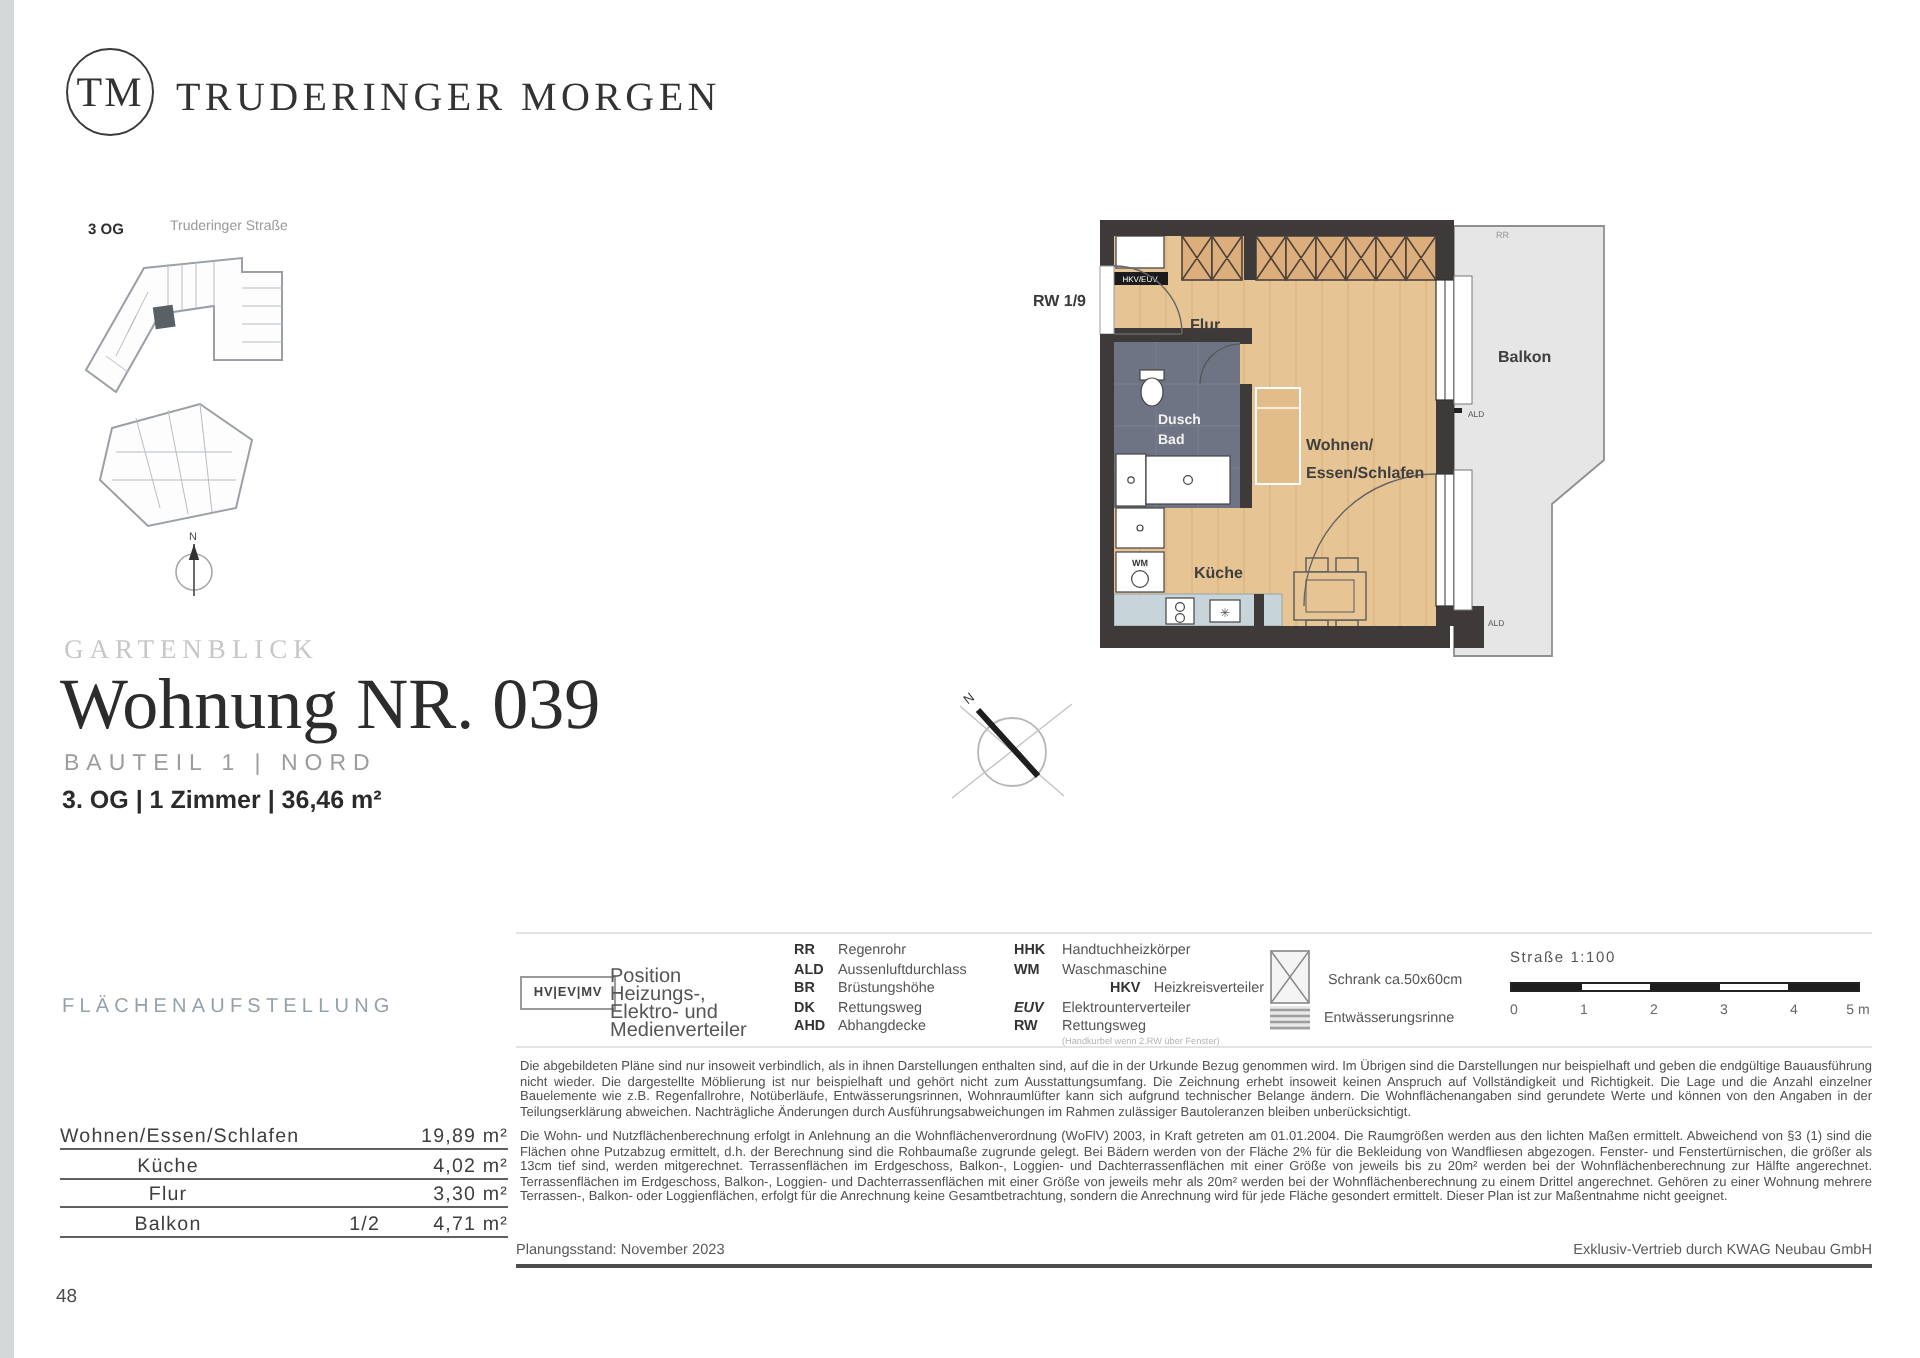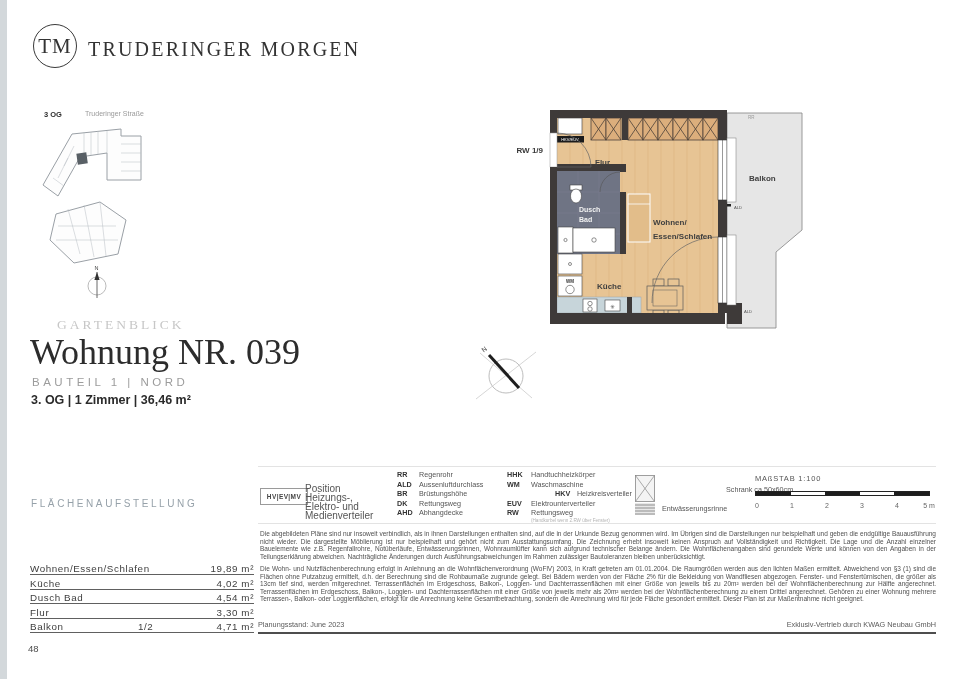--- a/index.html
+++ b/index.html
@@ -9,21 +9,21 @@
   .serif{font-family:"Liberation Serif","DejaVu Serif",serif;}
   .edge-strip{left:0;top:0;width:7px;height:679px;background:#d3d8db;}
   
   .logo-circle{left:33px;top:24px;width:42px;height:42px;border:1.6px solid #3a3a3a;border-radius:50%;
                display:flex;align-items:center;justify-content:center;font-size:21px;letter-spacing:1px;color:#333;}
   .brand-name{left:88px;top:38px;font-size:20px;letter-spacing:2.2px;color:#333;}
   
   .siteplan-floor{left:44px;top:110px;font-size:7.5px;font-weight:bold;color:#2e2e2e;}
   .siteplan-street{left:85px;top:110px;font-size:7px;color:#9a9a9a;}
   
-  .proj{left:32px;top:317px;font-size:13.5px;letter-spacing:3px;color:#c7c7c7;margin-left:25px;}
+  .proj{left:32px;top:317px;font-size:13.5px;letter-spacing:3px;color:#c7c7c7;}
   .apt-title{left:30px;top:331px;font-size:36px;color:#2c2c2c;}
   .apt-sub{left:32px;top:376px;font-size:11.5px;letter-spacing:3.5px;color:#9c9c9c;}
   .apt-details{left:31px;top:393px;font-size:12.5px;font-weight:bold;color:#2b2b2b;}
   
   .rw-label{left:503px;top:146px;width:40px;text-align:right;font-size:8px;font-weight:bold;color:#3a3a3a;}
   
   .hr-light{height:1px;background:#e3e3e3;}
   .hvevmv-box{left:260px;top:488px;width:46px;height:15px;border:1px solid #9a9a9a;
               display:flex;align-items:center;justify-content:center;font-size:6.5px;font-weight:bold;color:#444;letter-spacing:.4px;}
   .hvevmv-desc{left:305px;top:484px;width:78px;font-size:10px;line-height:9px;color:#555;}
@@ -39,22 +39,22 @@
   
   .fineprint{width:676px;font-size:6.5px;line-height:7.6px;color:#4f4f4f;text-align:justify;}
   
   .footer-text{font-size:7.3px;color:#5a5a5a;}
   .footer-rule{left:258px;top:632px;width:678px;height:2px;background:#4e4e4e;}
   
   .areas-heading{left:31px;top:498px;font-size:10px;letter-spacing:2.6px;color:#96a1a9;}
   .areas-table{left:30px;top:561px;width:224px;}
   .area-row{display:flex;align-items:flex-end;height:13.4px;border-bottom:1px solid #606060;
             font-size:9.8px;color:#3e3e3e;letter-spacing:.6px;}
-  .area-label{width:108px;white-space:nowrap;}
-  .area-frac{width:52px;text-align:left;}
+  .area-label{width:108px;white-space:nowrap;text-align:center;}
+  .area-frac{width:52px;text-align:right;}
   .area-val{flex:1;text-align:right;white-space:nowrap;}
   .page-num{left:28px;top:643px;font-size:9.5px;color:#4c4c4c;}
   svg text{font-family:"Liberation Sans","DejaVu Sans",sans-serif;}
 </style>
 </head>
 <body>
 
 <div class="page">
 
   <div class="abs edge-strip"></div>
@@ -271,88 +271,83 @@
       </div>
     <div class="leg-row">
         <span class="leg-abbr" style="width:24px;">WM</span>
         <span>Waschmaschine</span>
       </div>
     <div class="leg-row">
         <span class="leg-abbr" style="width:44px;padding-left:48px;">HKV</span>
         <span>Heizkreisverteiler</span>
       </div>
     <div class="leg-row">
-        <span class="leg-abbr" style="width:24px;">EUV</span>
+        <span class="leg-abbr" style="width:24px;font-style:italic;">EUV</span>
         <span>Elektrounterverteiler</span>
       </div>
     <div class="leg-row">
         <span class="leg-abbr" style="width:24px;">RW</span>
         <span>Rettungsweg</span>
       </div>
     <div class="leg-note" style="padding-left:24px;">(Handkurbel wenn 2.RW über Fenster)</div>
   </div>
 
   <svg class="abs" style="left:635px;top:475px;" width="20" height="27" viewBox="0 0 20 27">
     <rect x="0.5" y="0.5" width="19" height="26" fill="#f4f4f4" stroke="#888" stroke-width="0.8"></rect>
     <line x1="0.5" y1="0.5" x2="19.5" y2="26.5" stroke="#888" stroke-width="0.7"></line>
     <line x1="19.5" y1="0.5" x2="0.5" y2="26.5" stroke="#888" stroke-width="0.7"></line>
   </svg>
-  <div class="abs leg-icon-label" style="left:698px;top:485px;padding-left:28px;">Schrank ca.50x60cm</div>
+  <div class="abs leg-icon-label" style="left:636px;top:485px;padding-left:28px;">Schrank ca.50x60cm</div>
 
   <svg class="abs" style="left:635px;top:503px;" width="20" height="12" viewBox="0 0 20 12">
     <rect x="0" y="0" width="20" height="12" fill="#e8e8e8"></rect>
     <g stroke="#9d9d9d" stroke-width="1.2">
       <line x1="0" y1="2" x2="20" y2="2"></line>
         <line x1="0" y1="5" x2="20" y2="5"></line>
       <line x1="0" y1="8" x2="20" y2="8"></line>
         <line x1="0" y1="11" x2="20" y2="11"></line>
     </g>
   </svg>
   <div class="abs leg-icon-label" style="left:662px;top:504px;">Entwässerungsrinne</div>
 
-  <div class="abs scale-title">MAßSTAB 1:100</div>
+  <div class="abs scale-title">Straße 1:100</div>
   <div class="abs scale-bar">
     <div class="scale-seg" style="background:#1d1d1d;"></div>
     <div class="scale-seg" style="background:#ffffff;"></div>
     <div class="scale-seg" style="background:#1d1d1d;"></div>
     <div class="scale-seg" style="background:#ffffff;"></div>
     <div class="scale-seg" style="background:#1d1d1d;"></div>
   </div>
   <span class="scale-tick" style="left:757px;">0</span>
   <span class="scale-tick" style="left:792px;">1</span>
   <span class="scale-tick" style="left:827px;">2</span>
   <span class="scale-tick" style="left:862px;">3</span>
   <span class="scale-tick" style="left:897px;">4</span>
   <span class="scale-tick" style="left:929px;">5 m</span>
 
   <div class="abs fineprint" style="left:260px;top:530px;">Die abgebildeten Pläne sind nur insoweit verbindlich, als in ihnen Darstellungen enthalten sind, auf die in der Urkunde Bezug genommen wird. Im Übrigen sind die Darstellungen nur beispielhaft und geben die endgültige Bauausführung nicht wieder. Die dargestellte Möblierung ist nur beispielhaft und gehört nicht zum Ausstattungsumfang. Die Zeichnung erhebt insoweit keinen Anspruch auf Vollständigkeit und Richtigkeit. Die Lage und die Anzahl einzelner Bauelemente wie z.B. Regenfallrohre, Notüberläufe, Entwässerungsrinnen, Wohnraumlüfter kann sich aufgrund technischer Belange ändern. Die Wohnflächenangaben sind gerundete Werte und können von den Angaben in der Teilungserklärung abweichen. Nachträgliche Änderungen durch Ausführungsabweichungen im Rahmen zulässiger Bautoleranzen bleiben unberücksichtigt.</div>
   <div class="abs fineprint" style="left:260px;top:565px;">Die Wohn- und Nutzflächenberechnung erfolgt in Anlehnung an die Wohnflächenverordnung (WoFlV) 2003, in Kraft getreten am 01.01.2004. Die Raumgrößen werden aus den lichten Maßen ermittelt. Abweichend von §3 (1) sind die Flächen ohne Putzabzug ermittelt, d.h. der Berechnung sind die Rohbaumaße zugrunde gelegt. Bei Bädern werden von der Fläche 2% für die Bekleidung von Wandfliesen abgezogen. Fenster- und Fenstertürnischen, die größer als 13cm tief sind, werden mitgerechnet. Terrassenflächen im Erdgeschoss, Balkon-, Loggien- und Dachterrassenflächen mit einer Größe von jeweils bis zu 20m² werden bei der Wohnflächenberechnung zur Hälfte angerechnet. Terrassenflächen im Erdgeschoss, Balkon-, Loggien- und Dachterrassenflächen mit einer Größe von jeweils mehr als 20m² werden bei der Wohnflächenberechnung zu einem Drittel angerechnet. Gehören zu einer Wohnung mehrere Terrassen-, Balkon- oder Loggienflächen, erfolgt für die Anrechnung keine Gesamtbetrachtung, sondern die Anrechnung wird für jede Fläche gesondert ermittelt. Dieser Plan ist zur Maßentnahme nicht geeignet.</div>
 
-  <div class="abs footer-text" style="left:258px;top:620px;">Planungsstand: June 2023</div>
+  <div class="abs footer-text" style="left:258px;top:620px;">Planungsstand: November 2023</div>
   <div class="abs footer-text" style="left:600px;top:620px;width:336px;text-align:right;">Exklusiv-Vertrieb durch KWAG Neubau GmbH</div>
   <div class="abs footer-rule"></div>
 
   <div class="abs areas-heading">FLÄCHENAUFSTELLUNG</div>
   <div class="abs areas-table">
     <div class="area-row">
       <span class="area-label">Wohnen/Essen/Schlafen</span>
       <span class="area-frac"></span>
       <span class="area-val">19,89 m²</span>
     </div>
     <div class="area-row">
       <span class="area-label">Küche</span>
       <span class="area-frac"></span>
       <span class="area-val">4,02 m²</span>
     </div>
     <div class="area-row">
-      <span class="area-label">Dusch Bad</span>
-      <span class="area-frac"></span>
-      <span class="area-val">4,54 m²</span>
-    </div>
-    <div class="area-row">
       <span class="area-label">Flur</span>
       <span class="area-frac"></span>
       <span class="area-val">3,30 m²</span>
     </div>
     <div class="area-row">
       <span class="area-label">Balkon</span>
       <span class="area-frac">1/2</span>
       <span class="area-val">4,71 m²</span>
     </div>
   </div>

